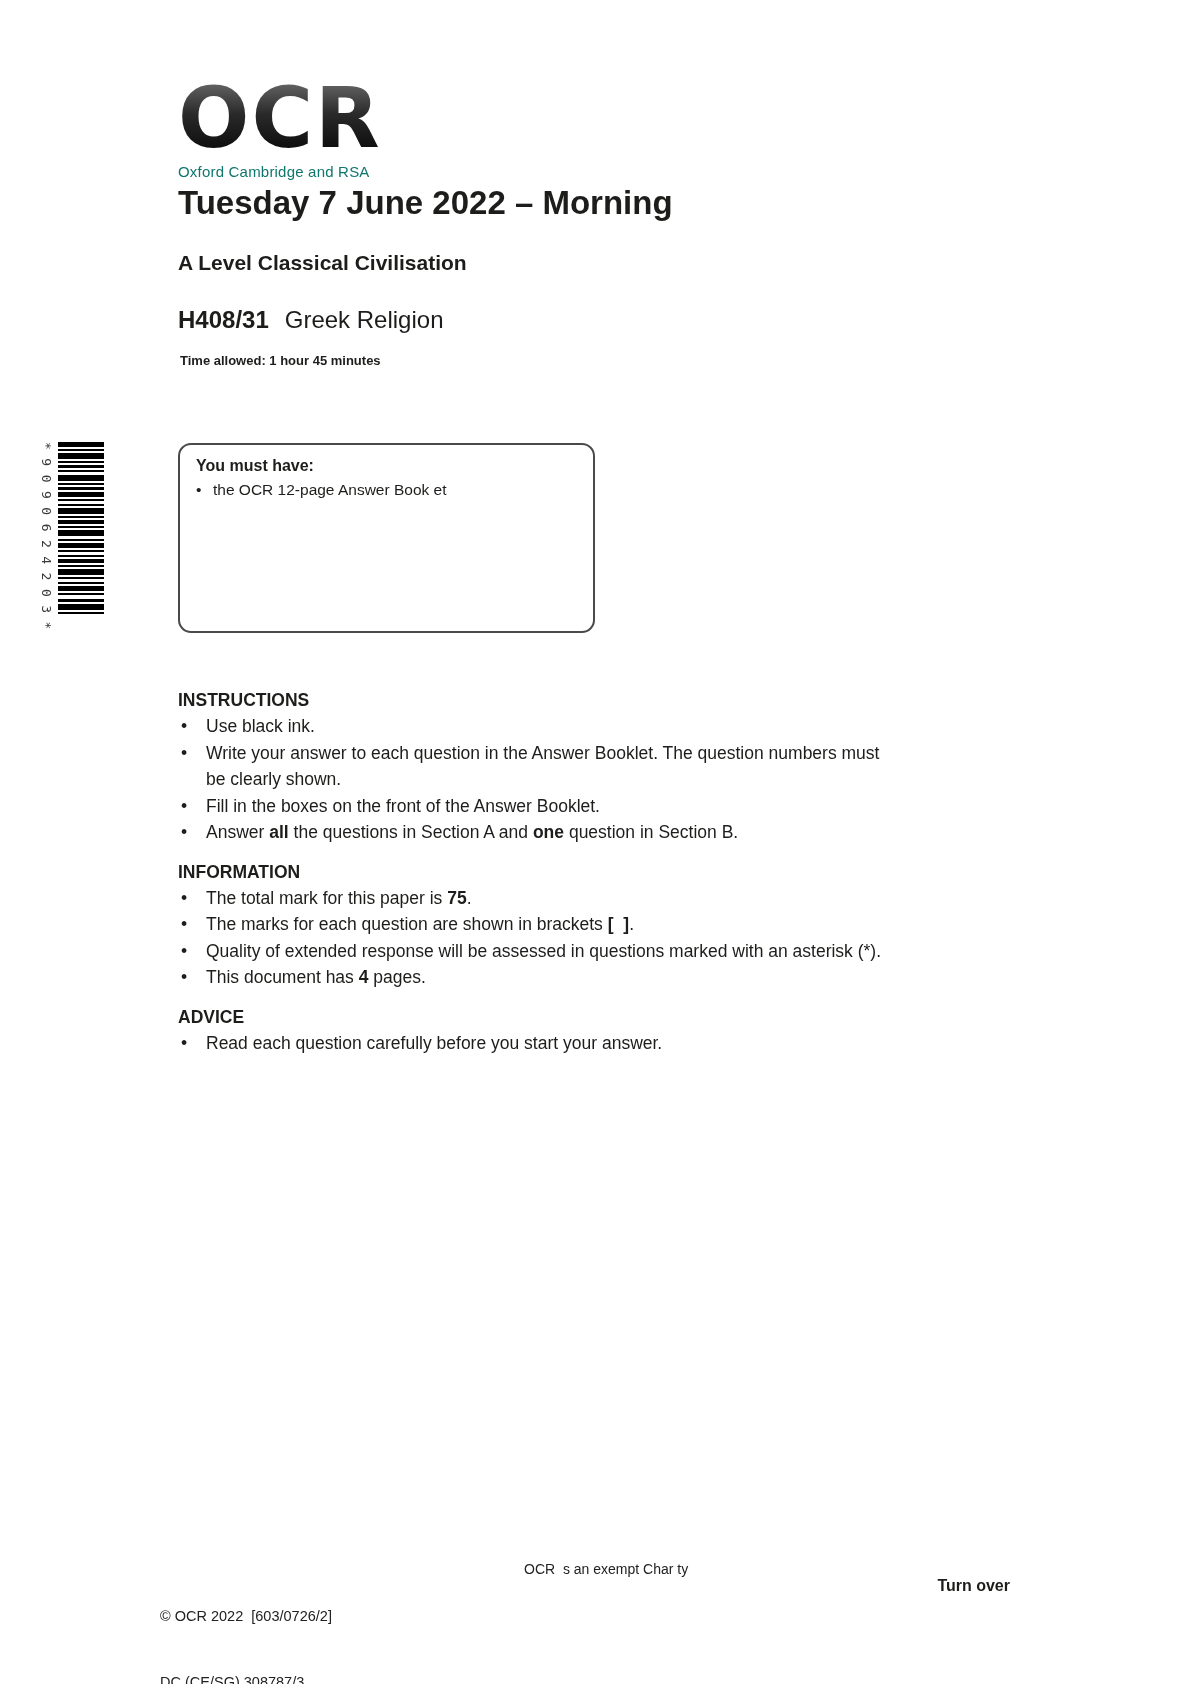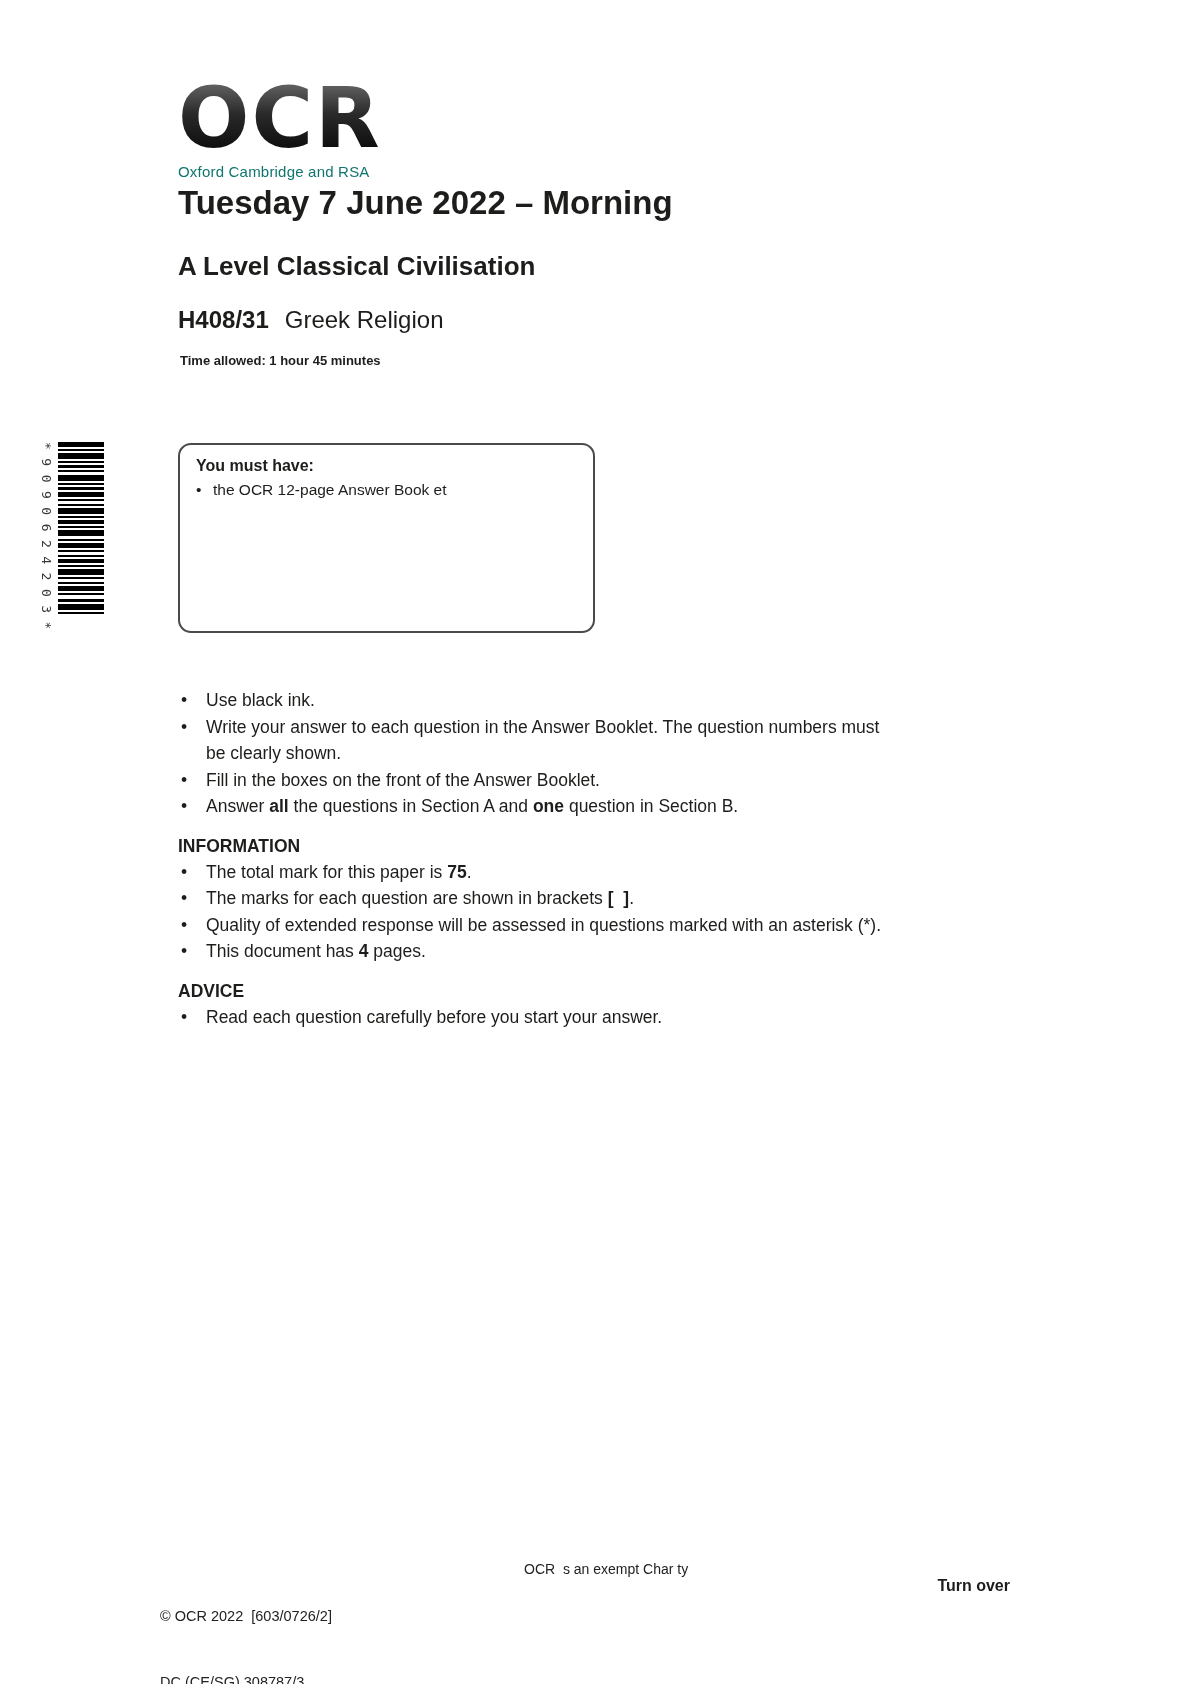--- a/index.html
+++ b/index.html
@@ -9,21 +9,21 @@
   
   .logo{position:absolute;left:178px;top:76px;}
   .logo-text{font-family:"DejaVu Sans",sans-serif;font-size:84px;font-weight:900;line-height:1;
              letter-spacing:2px;
              background:linear-gradient(180deg,#707070 0%,#2a2a2a 45%,#050505 100%);
              -webkit-background-clip:text;background-clip:text;color:transparent;}
   .logo-sub{font-size:15px;color:#0f766e;margin-top:3px;letter-spacing:.2px;}
 
   
   .h1{position:absolute;left:178px;top:184px;font-size:33px;font-weight:bold;margin:0;}
-  .h2{position:absolute;left:178px;top:251px;font-size:26px;font-weight:bold;margin:0;}
+  .h2{position:absolute;left:178px;top:251px;font-size:21px;font-weight:bold;margin:0;}
   .h3{position:absolute;left:178px;top:306px;font-size:24px;font-weight:normal;margin:0;}
   .h3 .code{font-weight:bold;margin-right:16px;}
   .time{position:absolute;left:178px;top:351px;font-size:13px;font-weight:bold;margin:2px;}
 
   
   .barcode{position:absolute;left:56px;top:440px;width:48px;height:232px;}
   .bc-text{position:absolute;left:-2px;top:2px;width:226px;
            transform:rotate(90deg);transform-origin:0 0;
            font-family:"DejaVu Sans Mono",monospace;font-size:13px;letter-spacing:8.5px;
            color:#3a3a3a;white-space:nowrap;}
@@ -146,20 +146,21 @@
     <ul class="mh-list" id="mh-list">
         <li>
           <span class="dot">•</span>
           <span>the OCR 12-page Answer Book et</span>
         </li>
       </ul>
   </div>
 
   <div class="sections" id="sections">
       <div class="section">
+        <h4 class="sec-head">INSTRUCTIONS</h4>
         <ul class="sec-list">
           <li>
             <span class="dot">•</span>
             <div class="btext"><span class="seg">Use black ink.</span></div>
           </li>
           <li>
             <span class="dot">•</span>
             <div class="btext"><span class="seg">Write your answer to each question in the Answer Booklet. The question numbers must</span><br><span class="seg">be clearly shown.</span></div>
           </li>
           <li>

